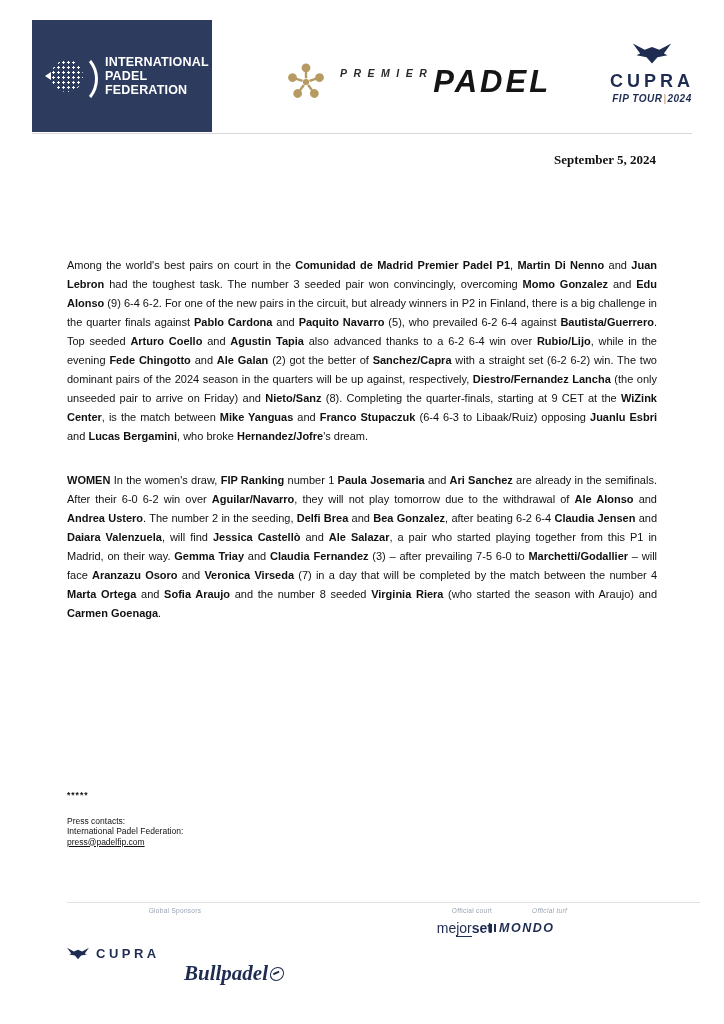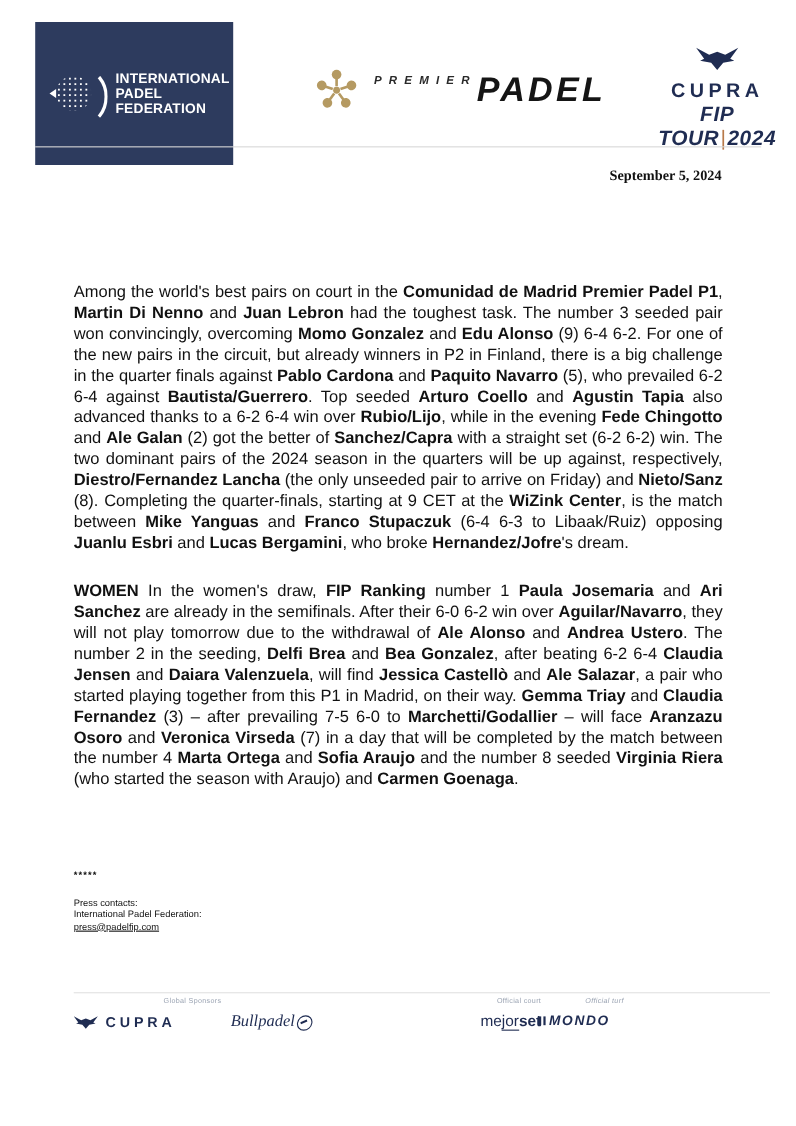--- a/index.html
+++ b/index.html
@@ -2,21 +2,21 @@
 <html><head>
 <meta charset="utf-8">
 <style>
   html,body { margin:0; padding:0; background:#ffffff; }
   .page {
     position:relative; width:724px; height:1024px; background:#ffffff;
     font-family:"Liberation Sans", sans-serif; color:#111; overflow:hidden;
   }
   
   .ipf-box {
-    position:absolute; left:32px; top:20px; width:180px; height:130px;
+    position:absolute; left:32px; top:20px; width:180px; height:112px;
     background:#2d3b5e; display:flex; align-items:center; gap:11px;
     padding-left:16px; box-sizing:border-box;
   }
   .ipf-icon { position:relative; width:46px; height:48px; flex:none; }
   .ipf-dots {
     position:absolute; left:3px; top:8px; width:32px; height:32px; border-radius:50%;
     background-image:radial-gradient(#ffffff 1px, transparent 1.3px);
     background-size:5px 5px;
   }
   .ipf-arc {
@@ -28,46 +28,46 @@
     border-top:4px solid transparent; border-bottom:4px solid transparent;
     border-right:6px solid #ffffff;
   }
   .ipf-text { color:#fff; font-weight:700; font-size:12.5px; line-height:14px; letter-spacing:0.2px; }
   .pp-logo { position:absolute; left:284px; top:60px; display:flex; align-items:center; gap:12px; }
   .pp-words { display:flex; flex-direction:row; }
   .pp-premier { font-size:10.5px; font-weight:700; font-style:italic; letter-spacing:6.5px; color:#2a2a2a; margin-bottom:2px; }
   .pp-padel { font-size:31px; font-weight:800; font-style:italic; letter-spacing:3px; color:#151515; line-height:30px; }
   .cupra-logo { position:absolute; left:596px; top:42px; width:112px; text-align:center; color:#1f2c52; }
   .cupra-word { display:block; font-size:18px; font-weight:700; letter-spacing:4px; line-height:20px; margin-top:2px; }
-  .fip-tour { display:block; font-size:19px; font-weight:700; font-style:italic; letter-spacing:0.5px; margin-top:2px; }
+  .fip-tour { display:block; font-size:10px; font-weight:700; font-style:italic; letter-spacing:0.5px; margin-top:2px; }
   .fip-divider { color:#b87a4a; font-weight:400; padding:0 1px; }
   .header-rule { position:absolute; left:32px; top:133px; width:660px; height:1px; background:#d8d8d8; }
   
   .date {
     position:absolute; top:152px; right:68px;
     font-family:"Liberation Serif", serif; font-weight:700; font-size:13px;
   }
   .title { position:absolute; top:193px; left:40px; right:40px; text-align:center; font-size:17px; line-height:22.5px; font-weight:700; }
   
-  .body-text { position:absolute; left:67px; top:256px; width:590px; font-size:15px; line-height:19px; text-align:justify; }
+  .body-text { position:absolute; left:67px; top:256px; width:590px; font-size:11px; line-height:19px; text-align:justify; }
   .body-text p { margin:0 0 25px 0; }
   .body-text b { font-weight:700; }
   
   .press { position:absolute; left:67px; top:790px; font-size:8.5px; line-height:10.5px; }
   .press-stars { font-weight:700; margin-bottom:15px; letter-spacing:1px; }
   .press-heading, .press-org { font-weight:400; }
   .press-email { color:#111; text-decoration:underline; display:inline-block; }
   
   .footer-rule { position:absolute; left:67px; top:902px; width:633px; height:1px; background:#e2e2e2; }
   .sp-label { font-size:6.5px; color:#9aa3b2; letter-spacing:0.3px; display:block; }
   .sponsor-left { position:absolute; left:66px; top:907px; width:218px; text-align:center; }
   .sponsor-left .row { display:flex; justify-content:space-between; align-items:center; margin-top:7px; }
   .cupra-foot { display:flex; align-items:center; gap:6px; color:#1f2c52; }
   .cupra-foot .word { font-size:13px; font-weight:700; letter-spacing:3.5px; }
-  .bullpadel { font-family:"Liberation Serif", serif; font-style:italic; font-weight:400; font-size:15px; color:#1f2c52; display:flex; align-items:center; gap:2px; }
+  .bullpadel { font-family:"Liberation Serif", serif; font-style:italic; font-weight:700; font-size:21px; color:#1f2c52; display:flex; align-items:center; gap:2px;margin-top:40px; }
   .bp-circle { width:12px; height:12px; border:1.6px solid #1f2c52; border-radius:50%; display:inline-block; position:relative; transform:skewX(-8deg); }
   .bp-circle i { position:absolute; left:2px; top:4px; width:6px; height:1.6px; background:#1f2c52; transform:rotate(-25deg); }
   .sp-col { position:absolute; top:907px; text-align:right; color:#1f2c52; }
   .col-court { left:398px; width:94px; }
   .col-turf  { left:477px; width:90px;font-style:italic; }
   .col-travel{ left:568px; width:108px; }
   .mejorset { margin-top:6px; font-size:14px; }
   .mejorset .light { font-weight:400; }
   .mejorset .under { border-bottom:1.4px solid #1f2c52; }
   .mejorset .bold { font-weight:800; }

